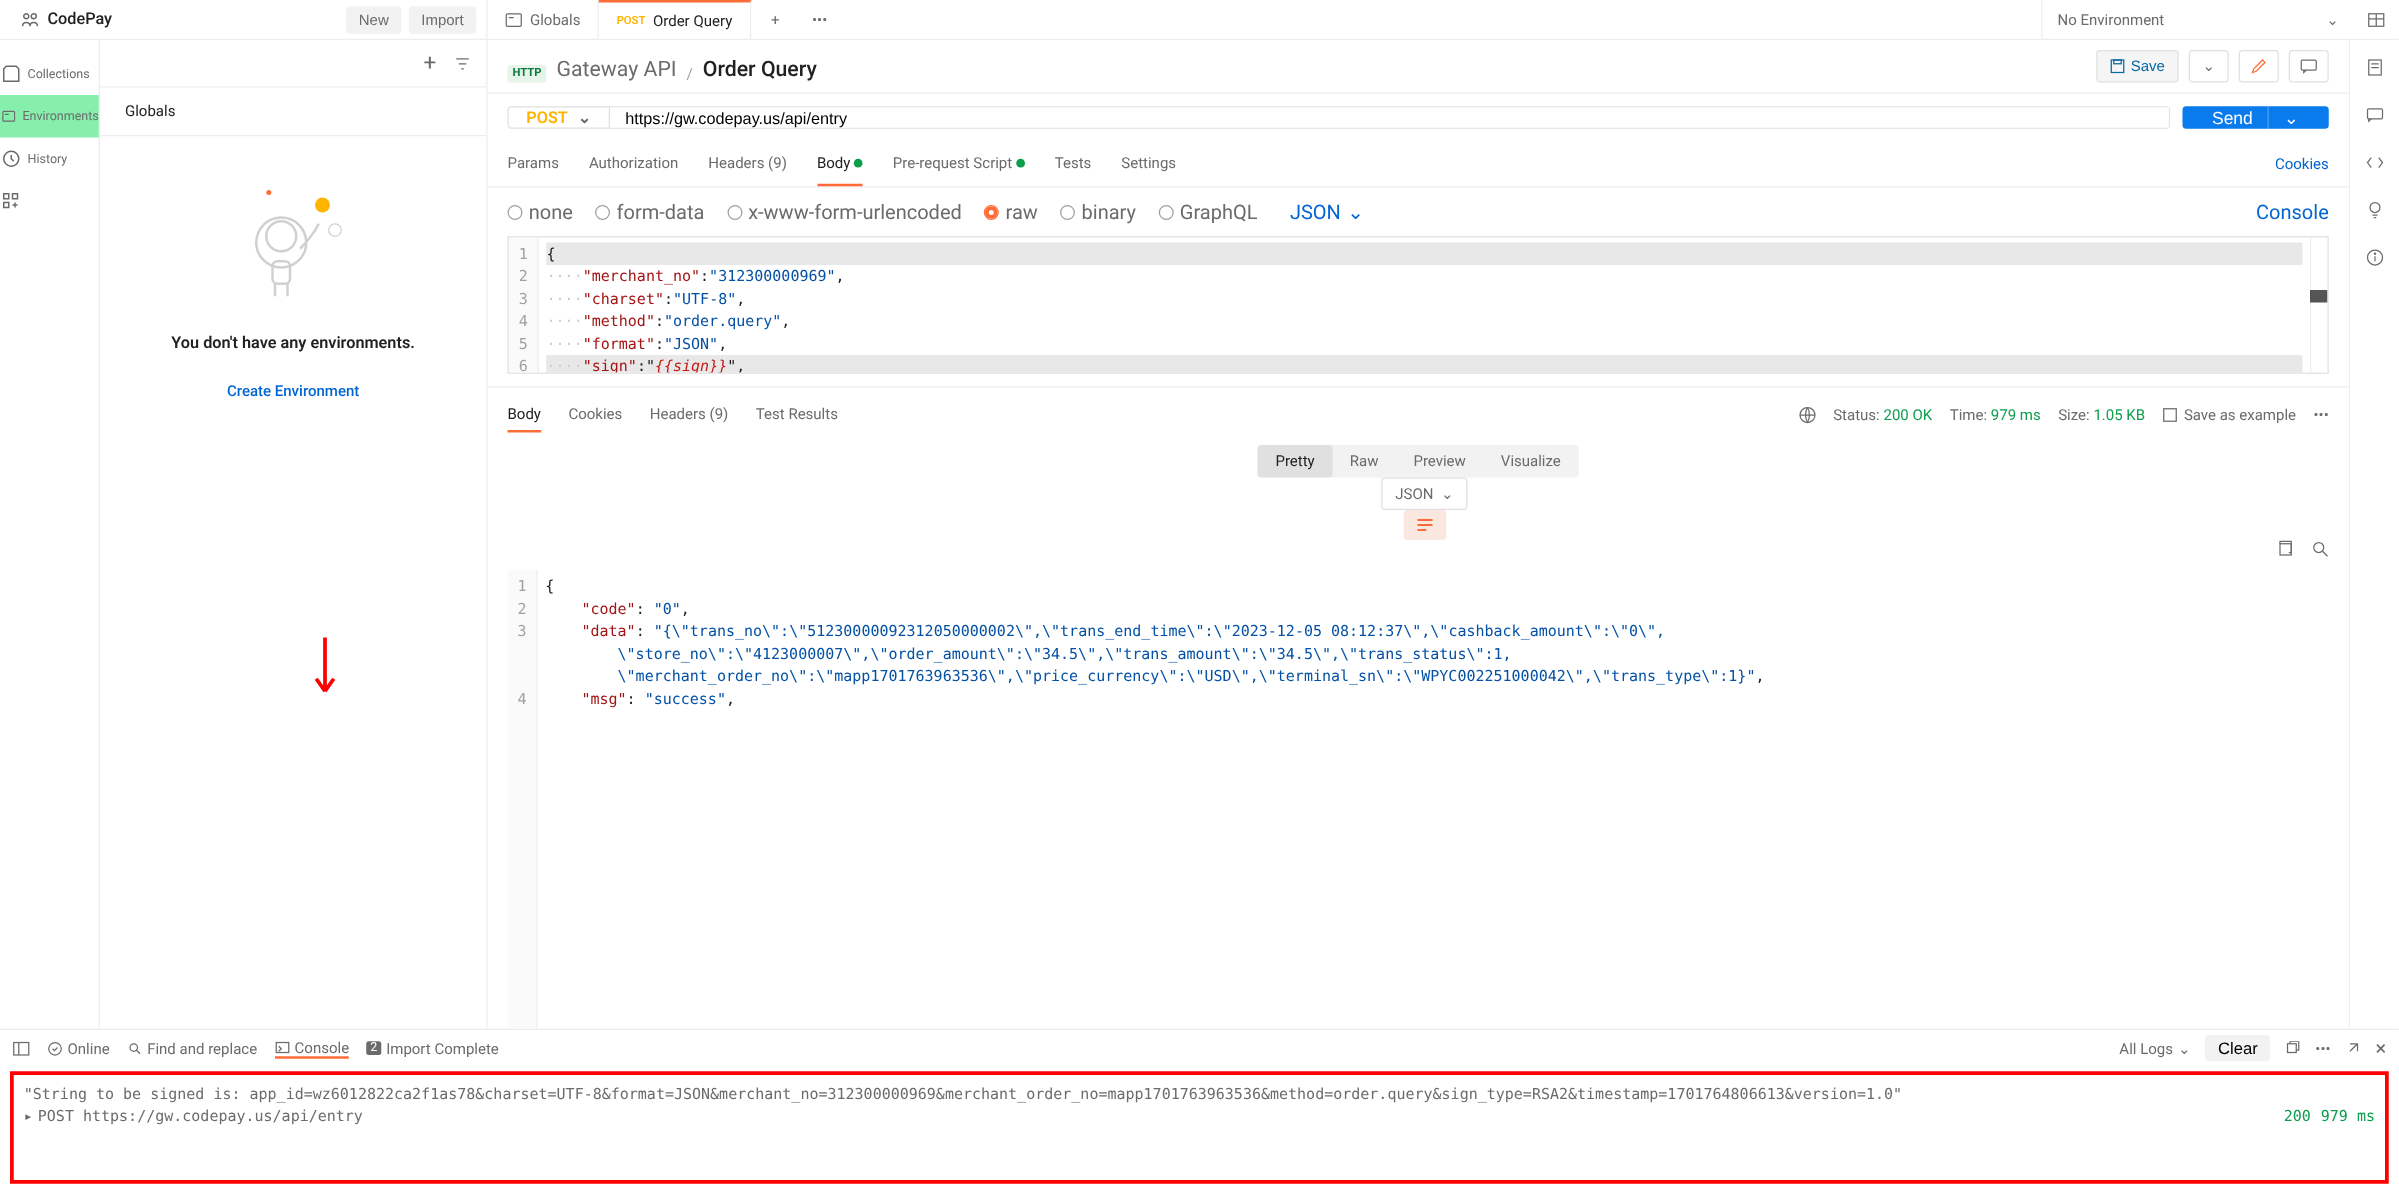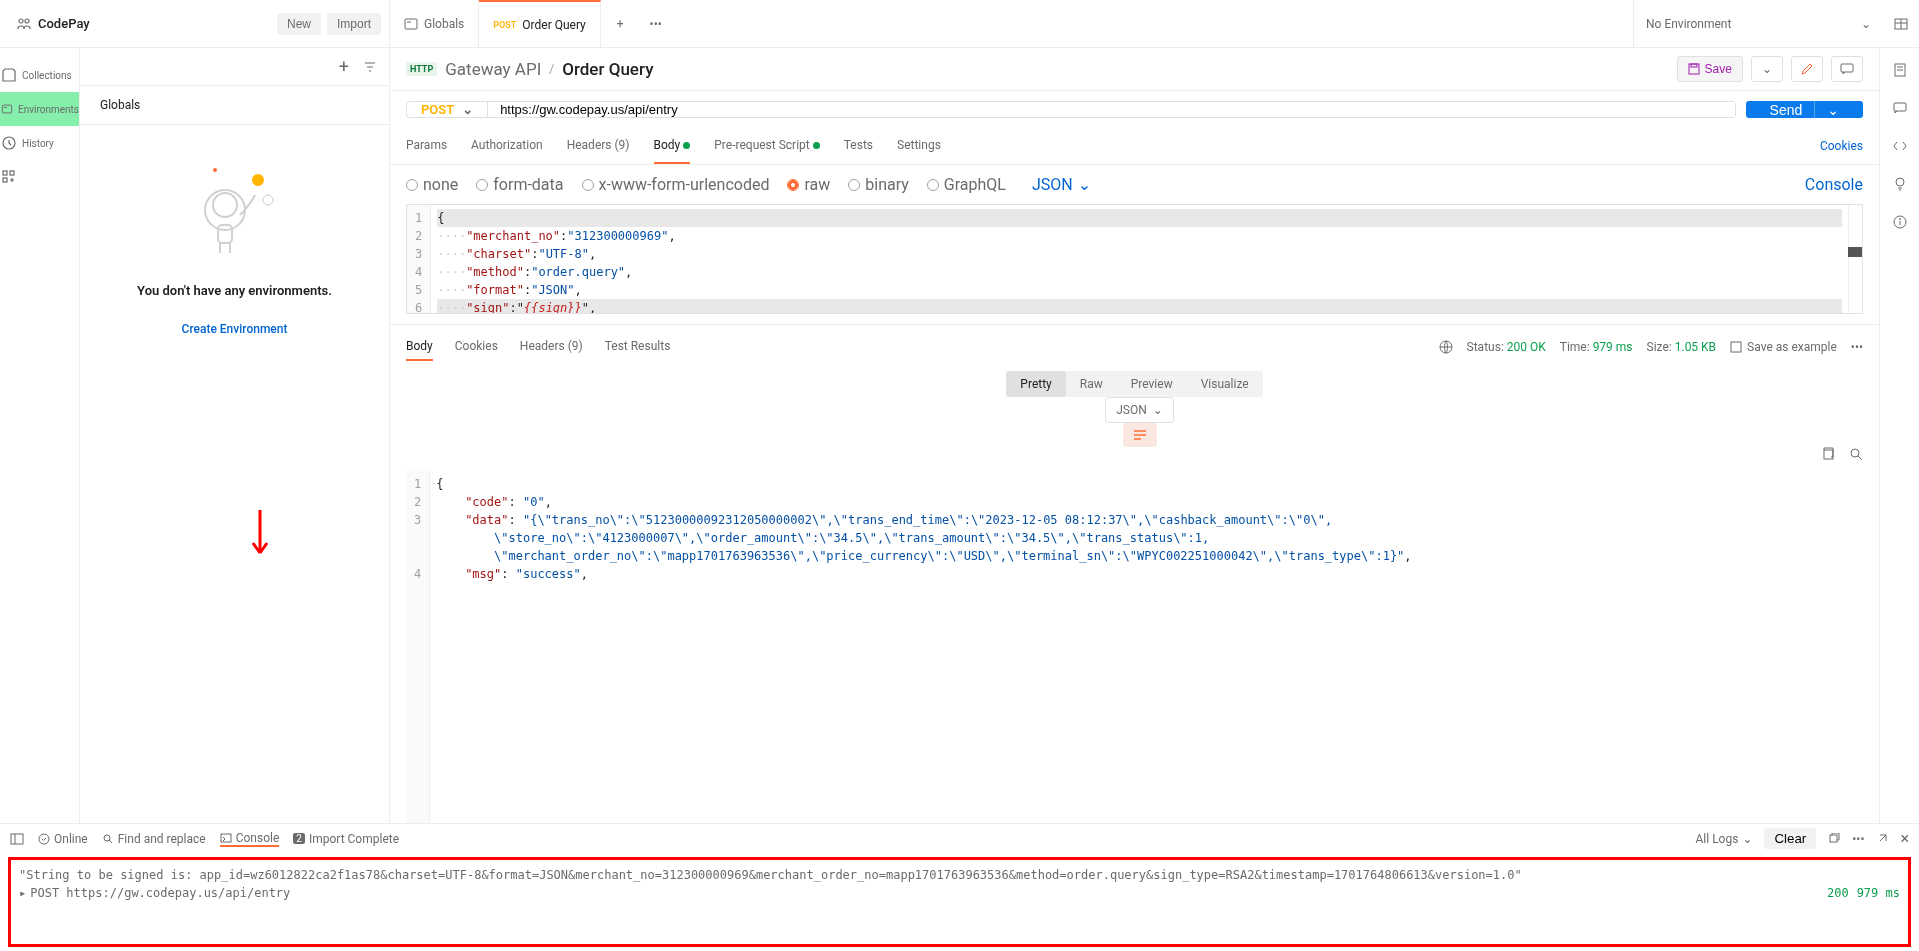--- a/index.html
+++ b/index.html
@@ -1,20 +1,20 @@
 <!DOCTYPE html>
 <html><head>
 <meta charset="utf-8">
 <style>
 * { box-sizing: border-box; margin: 0; padding: 0; }
 body { font-family: -apple-system, BlinkMacSystemFont, "Segoe UI", Roboto, sans-serif; font-size: 12px; color: #212121; background: #fff; overflow: hidden; }
 .app { display: flex; flex-direction: column; height: 951px; width: 1919px; }
 
 
-.header { display: flex; align-items: center; height: 48px; border-bottom: 1px solid #ededed; justify-content: space-between; }
+.header { display: flex; align-items: center; height: 32px; border-bottom: 1px solid #ededed; justify-content: space-between; }
 .header-left { display: flex; align-items: center; width: 390px; padding: 0 8px; border-right: 1px solid #ededed; height: 100%; }
 .workspace { display: flex; align-items: center; gap: 6px; font-size: 13px; font-weight: 500; padding-left: 8px; }
 .hbtn { margin-left: auto; background: #f2f2f2; border: none; padding: 4px 10px; border-radius: 3px; font-size: 12px; cursor: pointer; color: #6b6b6b; }
 .hbtn + .hbtn { margin-left: 6px; }
 .tabsbar { display: flex; align-items: center; flex: 1; height: 100%; }
 .tab { display: flex; align-items: center; gap: 6px; padding: 0 14px; height: 100%; font-size: 12px; color: #6b6b6b; border-right: 1px solid #ededed; cursor: pointer; }
 .tab.active { border-top: 2px solid #ff6c37; color: #212121; }
 .tab .method { font-size: 9px; font-weight: 600; color: #ffb400; }
 .tab-plus { padding: 0 16px; color: #6b6b6b; cursor: pointer; }
 .tab-more { padding: 0 10px; color: #6b6b6b; cursor: pointer; }
@@ -36,28 +36,28 @@
 .envside-head { display: flex; align-items: center; justify-content: flex-end; gap: 14px; padding: 8px 12px; border-bottom: 1px solid #ededed; color: #6b6b6b; }
 .envside-globals { padding: 12px 20px; font-size: 12px; color: #212121; border-bottom: 1px solid #ededed; }
 .envside-empty { flex: 1; display: flex; flex-direction: column; align-items: center; padding: 30px 20px; text-align: center; }
 .astronaut { width: 110px; height: 110px; margin-bottom: 10px; }
 .envside-empty h3 { font-size: 13px; font-weight: 600; margin: 8px 0; }
 .envside-empty p { font-size: 12px; color: #6b6b6b; line-height: 1.5; }
 .create-env { color: #0265d2; font-size: 12px; font-weight: 500; margin-top: 16px; cursor: pointer; }
 
 
 .req { flex: 1; display: flex; flex-direction: column; min-width: 0; }
-.breadcrumb { display: flex; align-items: center; padding: 8px 16px; gap: 8px; border-bottom: 1px solid #ededed; }
+.breadcrumb { display: flex; align-items: flex-end; padding: 8px 16px; gap: 8px; border-bottom: 1px solid #ededed; }
 .breadcrumb .httpbadge { background: #e6f4ea; color: #0b7a3b; font-size: 9px; font-weight: 700; padding: 2px 4px; border-radius: 2px; }
 .breadcrumb .crumb { color: #6b6b6b; font-size: 17px; }
 .breadcrumb .crumb.cur { color: #212121; font-weight: 500; }
 .breadcrumb .sep { color: #a0a0a0; }
 .bc-right { margin-left: auto; display: flex; gap: 8px; }
 .bc-btn { display: flex; align-items: center; gap: 5px; border: 1px solid #e0e0e0; background: #fff; padding: 5px 10px; border-radius: 3px; color: #6b6b6b; cursor: pointer; font-size: 12px; }
-.bc-btn.disabled { background: #f5f5f5; color: #a21caf; }
+.bc-btn.disabled { background: #f5f5f5; color: #0369a1; }
 .bc-icn { border: 1px solid #e0e0e0; padding: 5px 8px; border-radius: 3px; color: #ff6c37; cursor: pointer; }
 .bc-icn.gray { color: #6b6b6b; }
 
 
 .urlrow { display: flex; padding: 10px 16px; gap: 10px; }
 .urlbox { flex: 1; display: flex; border: 1px solid #e0e0e0; border-radius: 3px; }
 .methodsel { display: flex; align-items: center; gap: 8px; padding: 0 14px; color: #ffb400; font-weight: 600; font-size: 13px; border-right: 1px solid #e0e0e0; cursor: pointer; }
 .methodsel .chev { color: #6b6b6b; }
 .urlinput { flex: 1; border: none; padding: 0 12px; font-size: 13px; outline: none; }
 .sendbtn { background: #097bed; color: #fff; border: none; padding: 0 24px; border-radius: 3px; font-weight: 500; font-size: 14px; display: flex; align-items: center; gap: 12px; cursor: pointer; }

